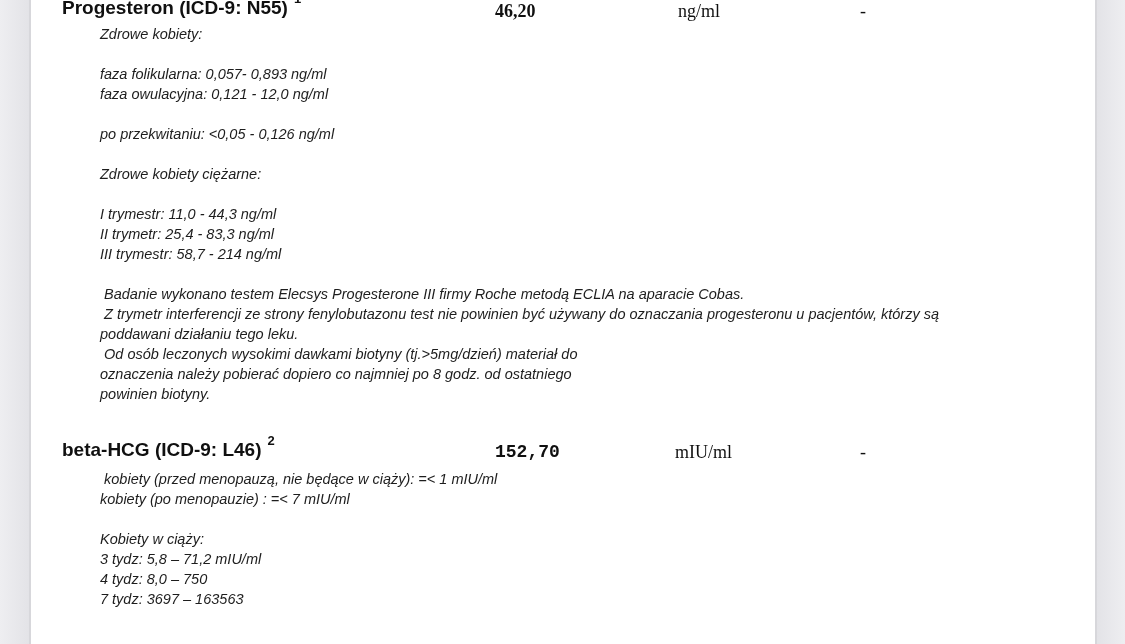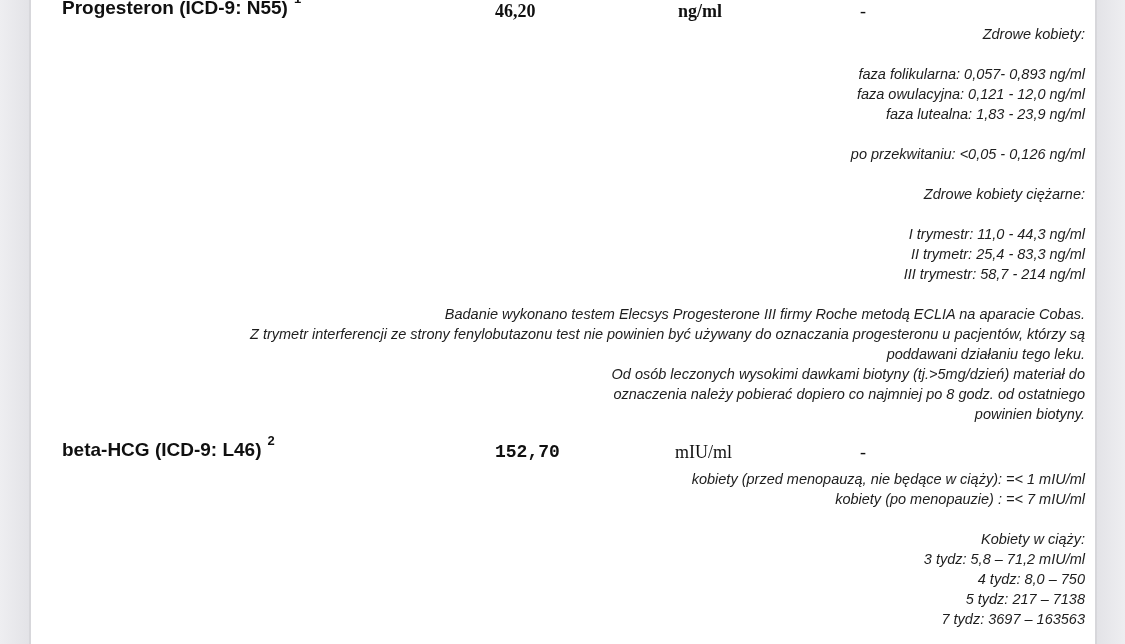--- a/index.html
+++ b/index.html
@@ -59,41 +59,40 @@
   }
   .tv1 { top: 0px; }
   .tv2 { top: 441px; font-family: Liberation Mono, monospace; }
   .test-unit {
     position: absolute;
     font-family: "Liberation Serif", serif;
     font-size: 18px;
     line-height: 22px;
     color: #101010;
   }
-  .tu1 { left: 647px; top: 0px; font-weight: bold; }
+  .tu1 { left: 647px; top: 0px; }
   .tu2 { left: 644px; top: 441px; }
   .test-flag {
     position: absolute;
     left: 829px;
     font-family: "Liberation Serif", serif;
     font-size: 18px;
     line-height: 22px;
     color: #101010;
   }
   .tf1 { top: 0px; }
   .tf2 { top: 441px; }
   .ref-block {
     position: absolute;
     left: 69px;
     right: 10px;
     font-family: "Liberation Sans", sans-serif;
     font-style: italic;
     font-size: 14.5px;
     color: #1d1d1d;
-    text-align: right;
   }
   .rb1 { top: 24px; }
   .rb2 { top: 469px; }
   .ref-line {
     height: 20px;
     line-height: 20px;
     white-space: pre;
   }
 </style>
 </head>
@@ -108,21 +107,20 @@
     <div class="test-name tn1"><span>Progesteron (ICD-9: N55)</span><span class="sup">1</span></div>
     <div class="test-value tv1">46,20</div>
     <div class="test-unit tu1">ng/ml</div>
     <div class="test-flag tf1">-</div>
 
     <div class="ref-block rb1">
       <div class="ref-line">Zdrowe kobiety:</div>
       <div class="ref-line"></div>
       <div class="ref-line">faza folikularna: 0,057- 0,893 ng/ml</div>
       <div class="ref-line">faza owulacyjna: 0,121 - 12,0 ng/ml</div>
-      <div class="ref-line">faza lutealna: 1,83 - 23,9 ng/ml</div>
       <div class="ref-line"></div>
       <div class="ref-line">po przekwitaniu: &lt;0,05 - 0,126 ng/ml</div>
       <div class="ref-line"></div>
       <div class="ref-line">Zdrowe kobiety ciężarne:</div>
       <div class="ref-line"></div>
       <div class="ref-line">I trymestr: 11,0 - 44,3 ng/ml</div>
       <div class="ref-line">II trymetr: 25,4 - 83,3 ng/ml</div>
       <div class="ref-line">III trymestr: 58,7 - 214 ng/ml</div>
       <div class="ref-line"></div>
       <div class="ref-line"> Badanie wykonano testem Elecsys Progesterone III firmy Roche metodą ECLIA na aparacie Cobas.</div>
@@ -138,18 +136,17 @@
     <div class="test-unit tu2">mIU/ml</div>
     <div class="test-flag tf2">-</div>
 
     <div class="ref-block rb2">
       <div class="ref-line"> kobiety (przed menopauzą, nie będące w ciąży): =&lt; 1 mIU/ml</div>
       <div class="ref-line">kobiety (po menopauzie) : =&lt; 7 mIU/ml</div>
       <div class="ref-line"></div>
       <div class="ref-line">Kobiety w ciąży:</div>
       <div class="ref-line">3 tydz: 5,8 – 71,2 mIU/ml</div>
       <div class="ref-line">4 tydz: 8,0 – 750</div>
-      <div class="ref-line">5 tydz: 217 – 7138</div>
       <div class="ref-line">7 tydz: 3697 – 163563</div>
     </div>
 
   </div>
 </div>
 
 </body></html>

